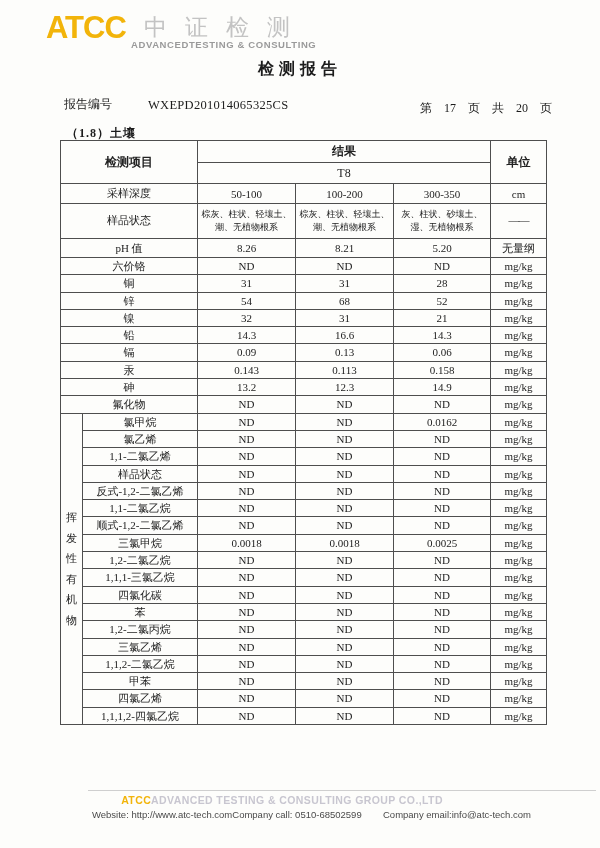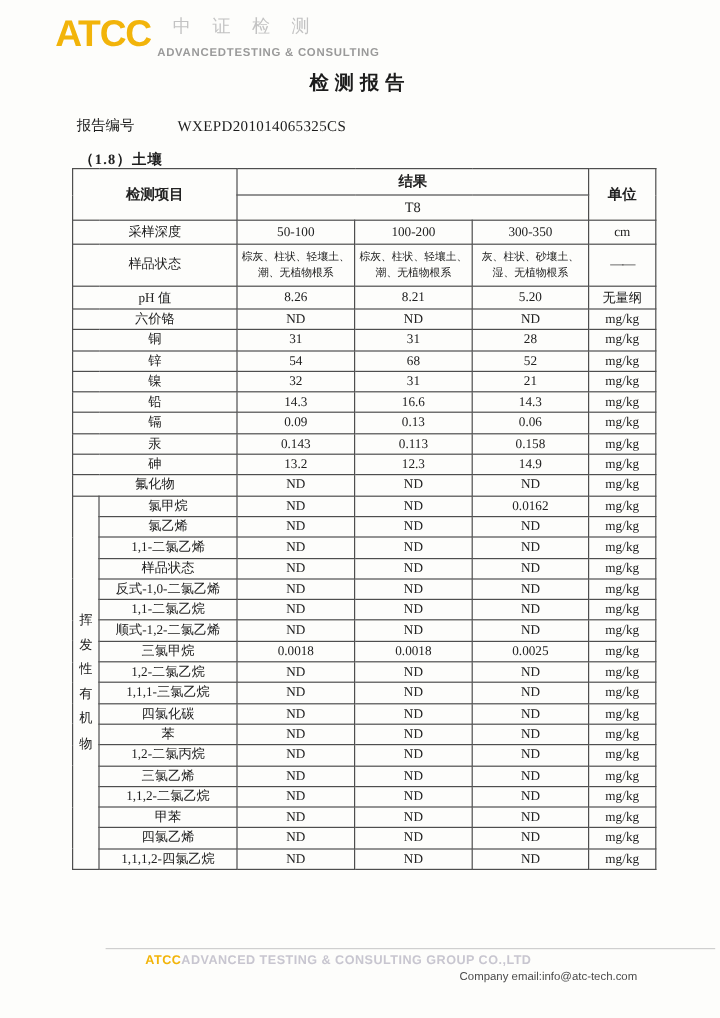--- a/index.html
+++ b/index.html
@@ -11,21 +11,21 @@
   .sheet{position:absolute;inset:0;}
 
   
   .logo-atcc{
     position:absolute;left:46px;top:12px;
     font-family:"Liberation Sans","DejaVu Sans",sans-serif;
     font-weight:bold;font-size:31px;letter-spacing:-1px;line-height:1;
   }
   .logo-cn{
     position:absolute;left:144px;top:16px;
-    font-size:15px;letter-spacing:18px;line-height:1;white-space:nowrap;
+    font-size:23px;letter-spacing:18px;line-height:1;white-space:nowrap;
     font-family:Liberation Serif, serif;
     text-align:center;
   }
   .logo-tagline{
     position:absolute;left:131px;top:39px;
     font-family:"Liberation Sans","DejaVu Sans",sans-serif;
     font-weight:bold;font-size:9.5px;letter-spacing:.6px;white-space:nowrap;
   }
 
   
@@ -81,20 +81,21 @@
 <div class="sheet">
 
   <div class="logo-atcc" style="color: rgb(242, 180, 10);">ATCC</div>
   <div class="logo-cn" style="color: rgb(195, 195, 195);">中证检测</div>
   <div class="logo-tagline" style="color: rgb(154, 154, 154); text-align: right;">ADVANCEDTESTING &amp; CONSULTING</div>
 
   <div class="doc-title">检测报告</div>
 
   <div class="report-no-label">报告编号</div>
   <div class="report-no-value">WXEPD201014065325CS</div>
+  <div class="page-info">第 17 页 共 20 页</div>
 
   <div class="section-title">（1.8）土壤</div>
 
   <table class="results">
     <colgroup>
       <col style="width:22px">
         <col style="width:115px">
       <col style="width:98px">
         <col style="width:98px">
         <col style="width:97px">
@@ -224,21 +225,21 @@
           <td class="c-unit">mg/kg</td>
         </tr>
         <tr class="r-data">
           <td class="c-label">样品状态</td>
           <td class="c-val">ND</td>
           <td class="c-val">ND</td>
           <td class="c-val">ND</td>
           <td class="c-unit">mg/kg</td>
         </tr>
         <tr class="r-data">
-          <td class="c-label">反式-1,0-二氯乙烯</td>
+          <td class="c-label">反式-1,2-二氯乙烯</td>
           <td class="c-val">ND</td>
           <td class="c-val">ND</td>
           <td class="c-val">ND</td>
           <td class="c-unit">mg/kg</td>
         </tr>
         <tr class="r-data">
           <td class="c-label">1,1-二氯乙烷</td>
           <td class="c-val">ND</td>
           <td class="c-val">ND</td>
           <td class="c-val">ND</td>
@@ -329,16 +330,17 @@
           <td class="c-unit">mg/kg</td>
         </tr>
       </tbody>
   </table>
 
   <div class="footer-rule"></div>
   <div class="footer-brand">
     <span style="color: rgb(242, 180, 10);">ATCC</span><span style="color: rgb(200, 198, 208);">ADVANCED TESTING &amp; CONSULTING GROUP CO.,LTD</span>
   </div>
   <div class="footer-contacts">
+    <span class="fc-left"><span>Website: http://www.atc-tech.com</span><span>Company call: 0510-68502599</span></span>
     <span class="fc-email">Company email:info@atc-tech.com</span>
   </div>
 
 </div>
 
 </body></html>

